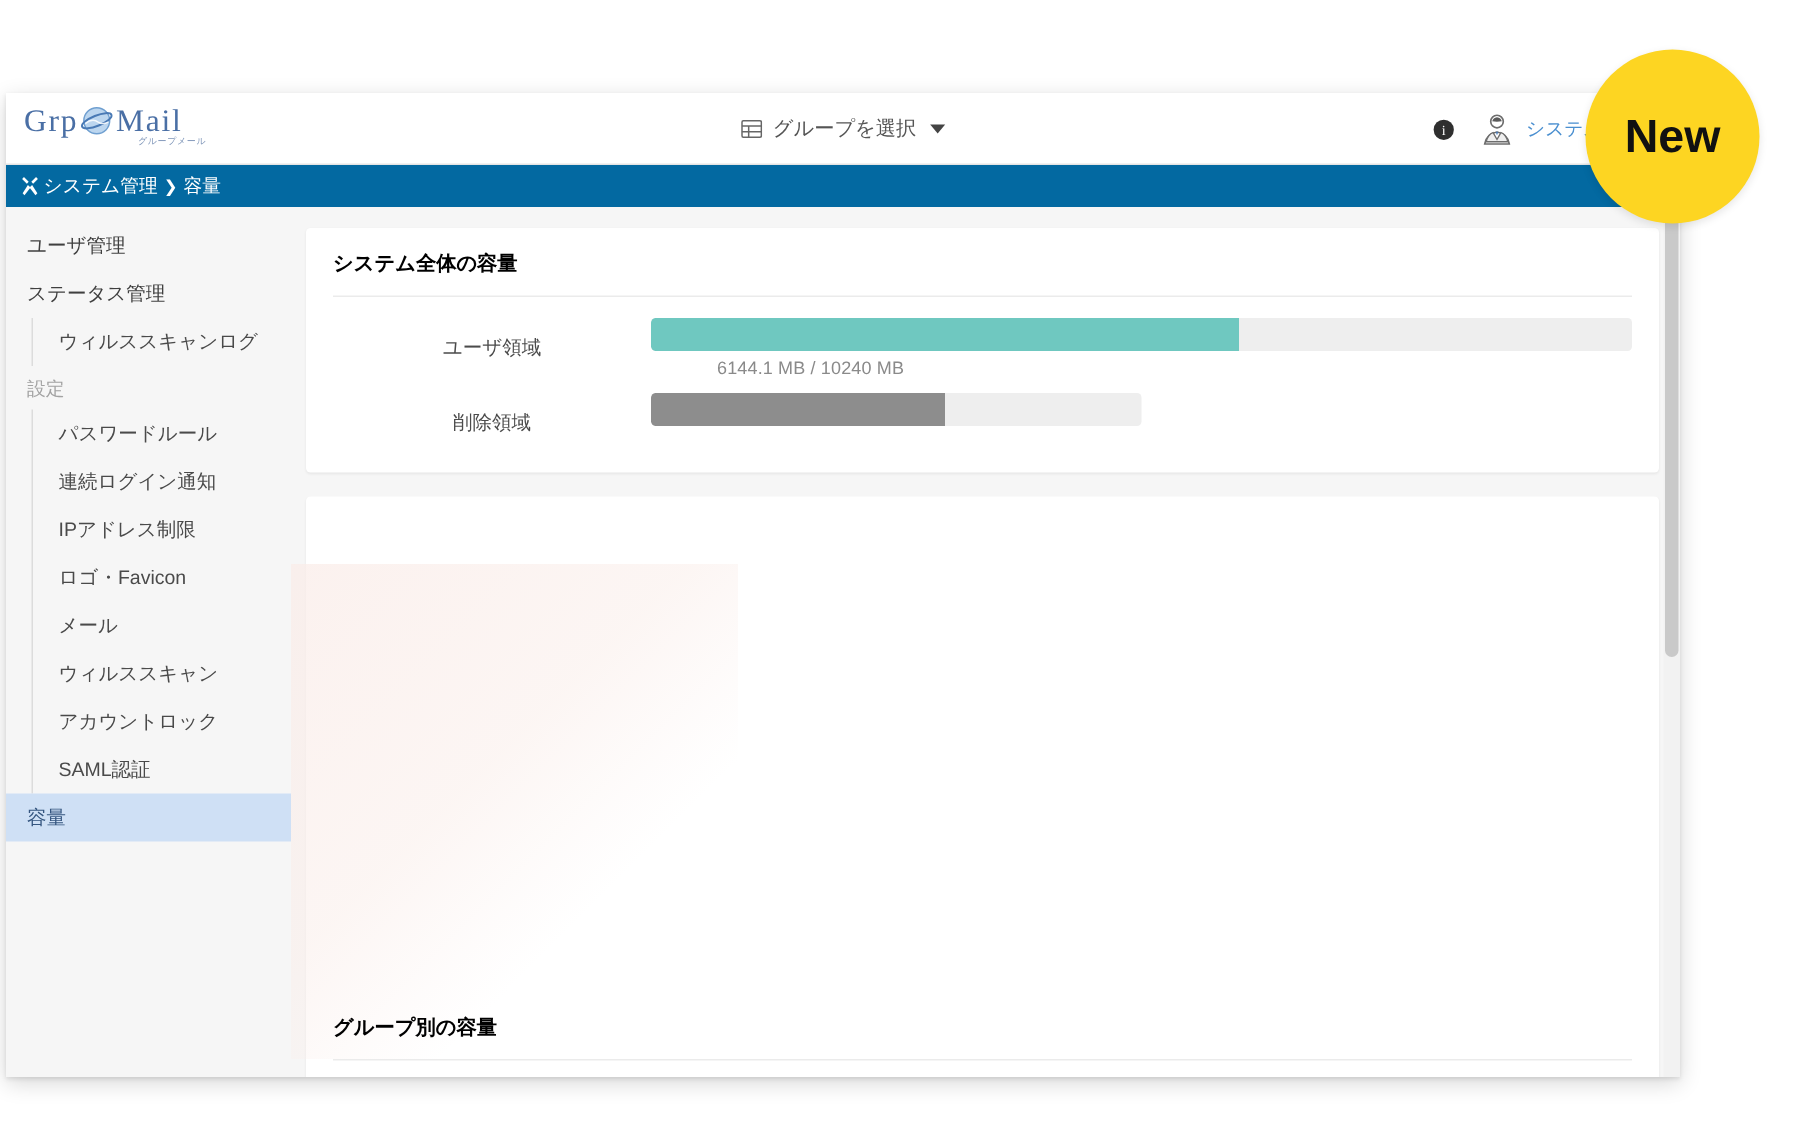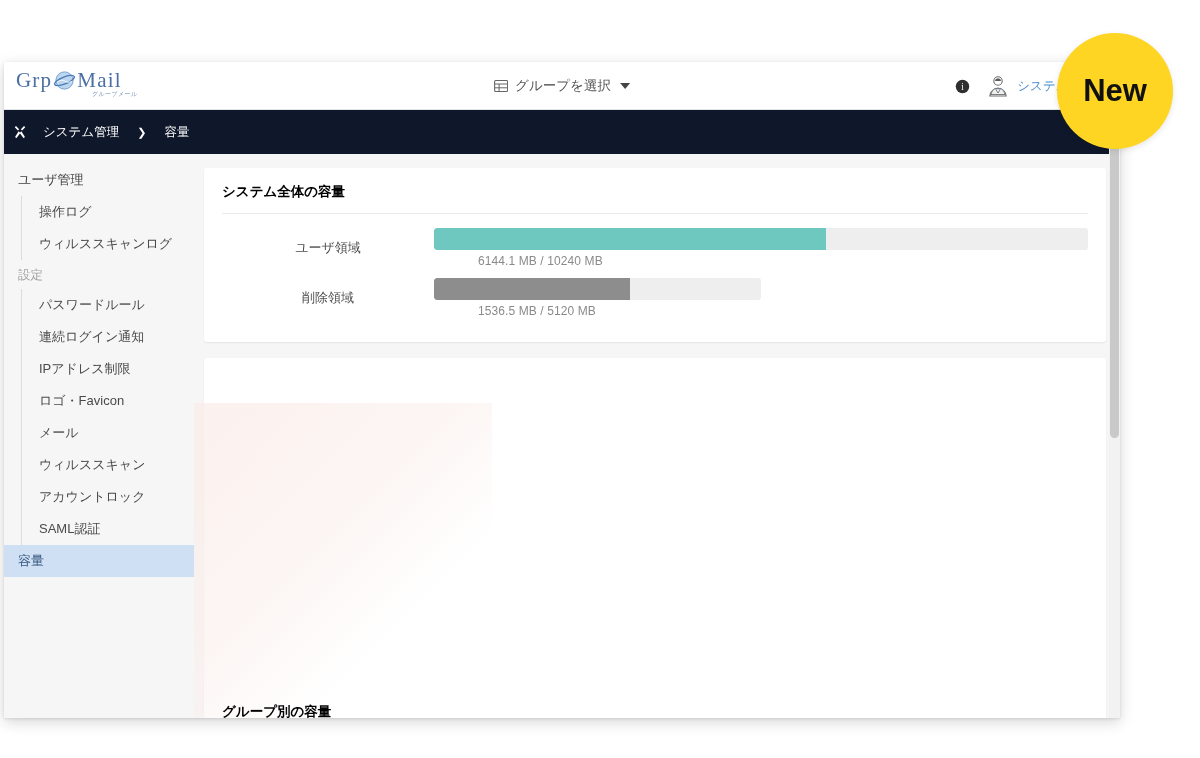--- a/index.html
+++ b/index.html
@@ -103,26 +103,26 @@
   .user-block { display: flex; align-items: center; gap: 7px; cursor: pointer; }
   .avatar { width: 24px; height: 24px; flex: none; }
   .user-name {
     font-size: 12.5px;
     color: #4a8fd0;
     white-space: nowrap;
   }
 
   
   .crumbbar {
-    height: 44px;
-    background: #0f172a;
+    height: 28px;
+    background: #0369a1;
     display: flex;
     align-items: center;
     padding-left: 9px;
-    gap: 16px;
+    gap: 2px;
     color: #ffffff;
     font-size: 12.5px;
   }
   .crumb-icon { width: 14px; height: 14px; flex: none; }
   .crumb-sep { font-size: 11px; margin: 0 2px; }
 
   
   .body-split {
     display: flex;
     height: 744px;
@@ -333,23 +333,23 @@
     </svg>
     <span>システム管理</span>
     <span class="crumb-sep">❯</span>
     <span>容量</span>
   </div>
 
   <div class="body-split">
 
     <nav class="sidebar">
       <div class="nav-item">ユーザ管理</div>
+      <div class="nav-item">ステータス管理</div>
 
       <div class="nav-sub">
-        <div class="nav-item">操作ログ</div>
         <div class="nav-item">ウィルススキャンログ</div>
       </div>
 
       <div class="nav-group-label">設定</div>
       <div class="nav-sub">
         <div class="nav-item">パスワードルール</div>
         <div class="nav-item">連続ログイン通知</div>
         <div class="nav-item">IPアドレス制限</div>
         <div class="nav-item">ロゴ・Favicon</div>
         <div class="nav-item">メール</div>
@@ -375,21 +375,20 @@
             <div class="meta">6144.1 MB / 10240 MB</div>
           </div>
         </div>
 
         <div class="sysrow">
           <div class="sysrow-label">削除領域</div>
           <div class="sysrow-bars">
             <div class="track" style="width:50%">
               <div class="fill gray" style="width:60%"></div>
             </div>
-            <div class="meta">1536.5 MB / 5120 MB</div>
           </div>
         </div>
       </section>
 
       <section class="card">
         <div class="watermark"></div>
         <div class="card-title">グループ別の容量</div>
 
       </section>
     </main>

